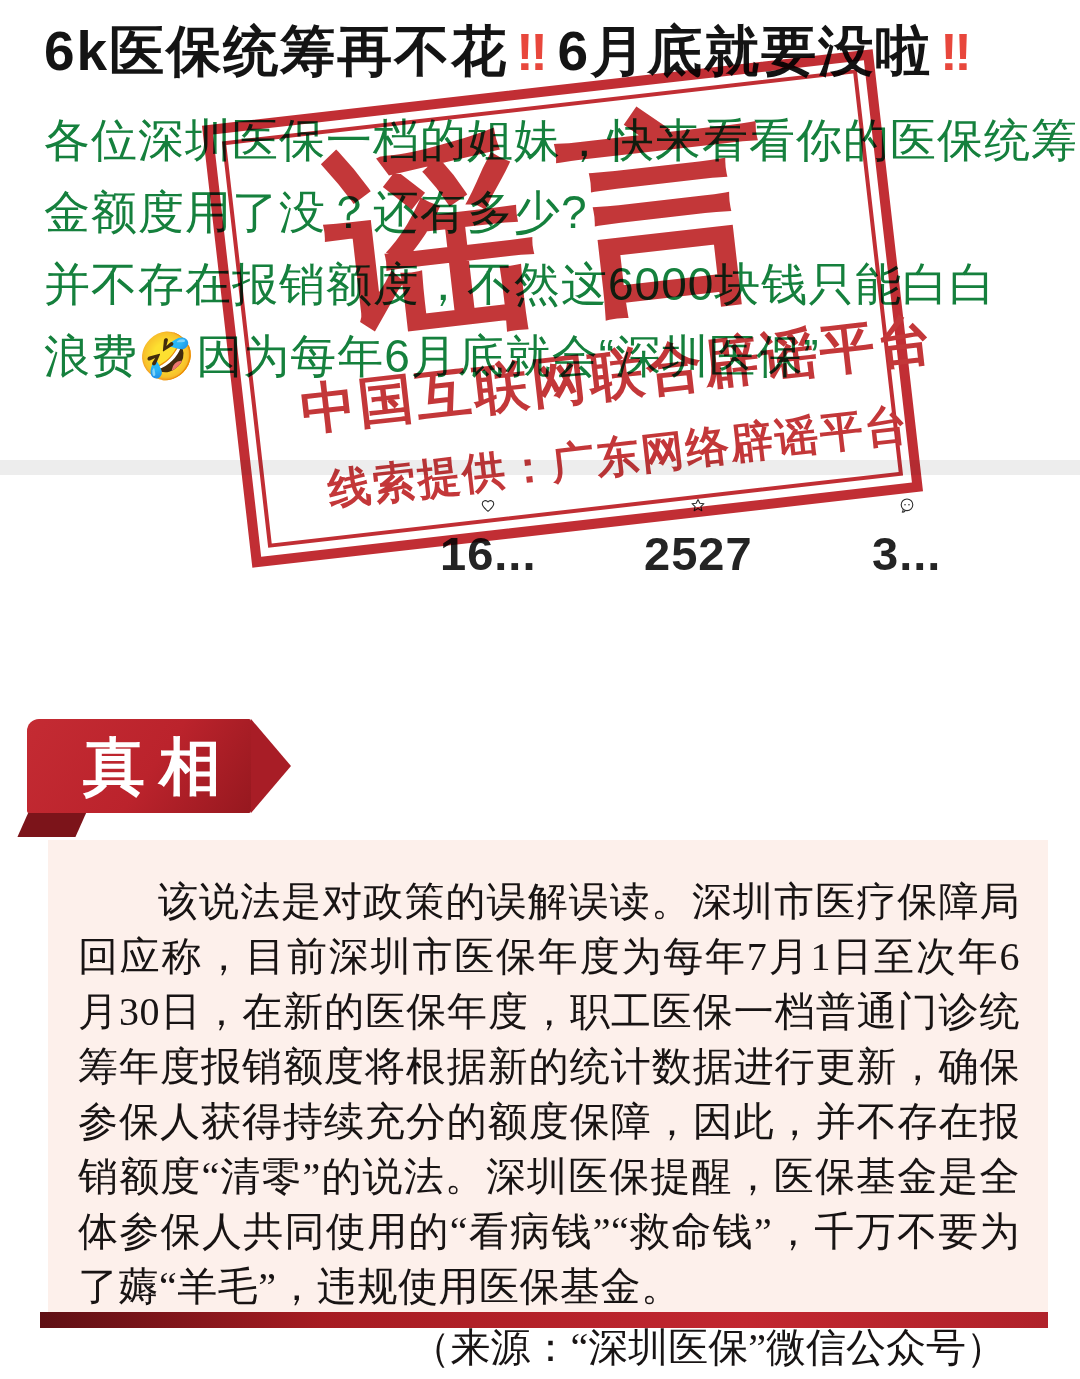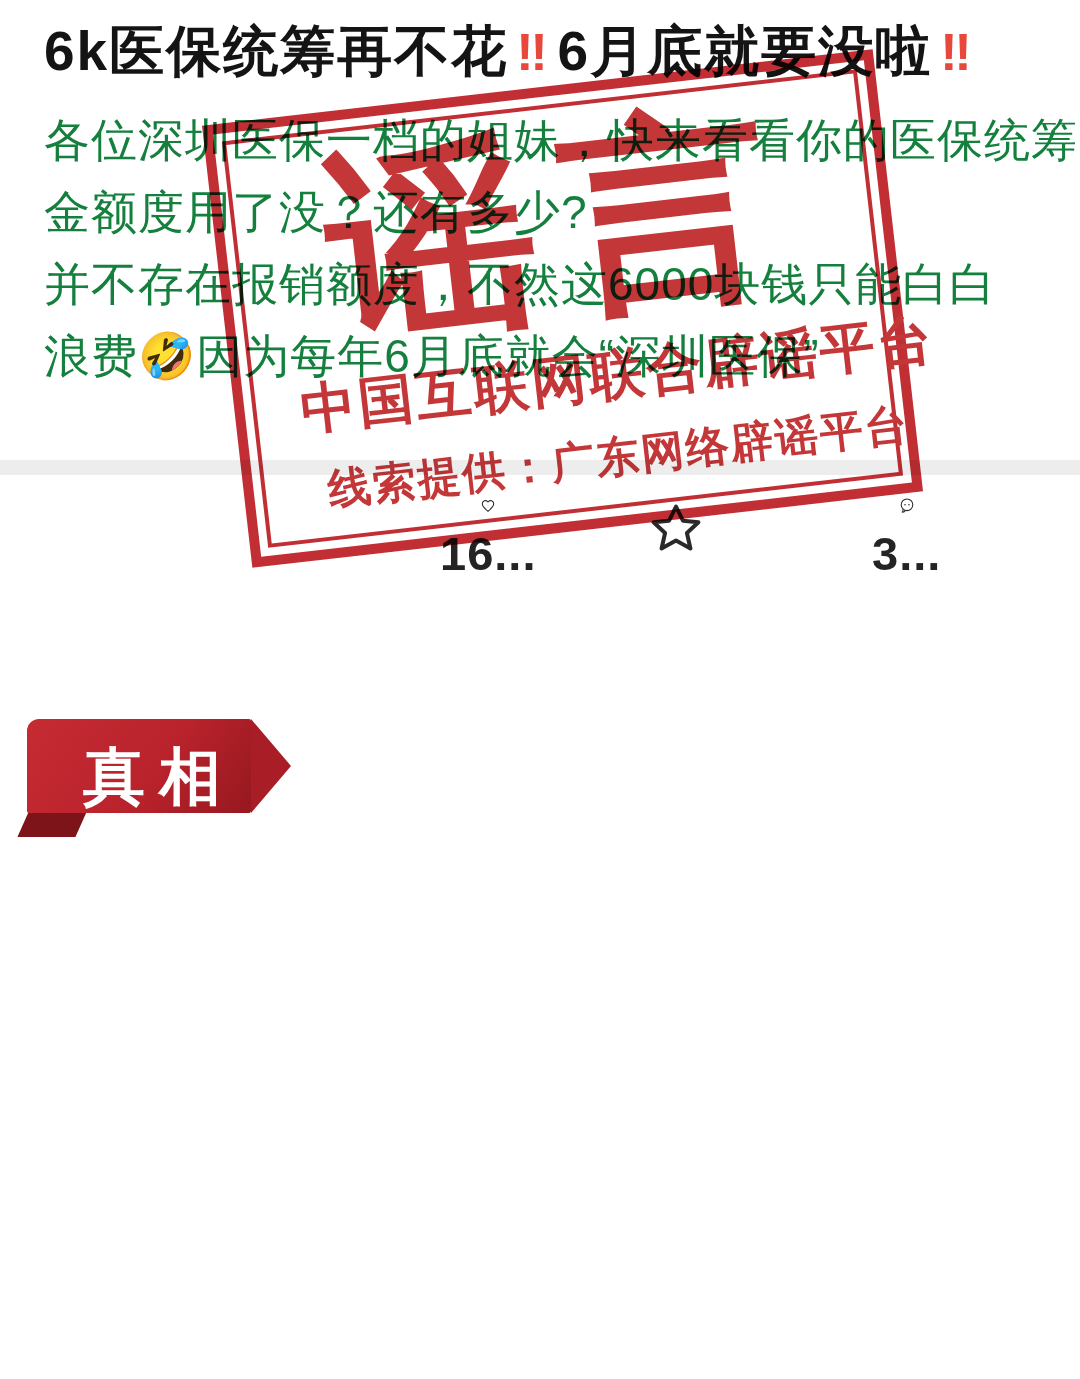--- a/index.html
+++ b/index.html
@@ -41,21 +41,21 @@
   
   .ribbon{position:absolute;left:27px;top:719px;width:300px;height:120px;z-index:3;}
   .ribbon-fold{position:absolute;left:2px;top:92px;width:58px;height:26px;background:#7c141a;
                transform:skewX(-24deg);transform-origin:top left;}
   .ribbon-body{position:absolute;left:0;top:0;width:224px;height:94px;
                background:linear-gradient(125deg,#c42b33 0%,#bb232c 55%,#96181f 100%);
                border-radius:12px 2px 2px 2px;}
   .ribbon-tip{position:absolute;left:224px;top:0;width:0;height:0;
               border-top:47px solid transparent;border-bottom:47px solid transparent;
               border-left:40px solid #a81d26;}
-  .ribbon-label{position:absolute;left:56px;top:10px;height:76px;line-height:96px;
+  .ribbon-label{position:absolute;left:56px;top:0;height:76px;line-height:96px;
                 font-family:"Liberation Serif","DejaVu Serif",serif;font-weight:700;
                 font-size:62px;color:#ffffff;letter-spacing:14px;white-space:nowrap;}
 
   .truth-box{position:absolute;left:48px;top:840px;width:1000px;height:488px;background:#fdf0eb;}
   .truth-text{margin:0;padding:34px 28px 0 30px;font-family:"Liberation Serif","DejaVu Serif",serif;
               font-size:40px;line-height:55px;color:#181414;text-align:justify;text-indent:2em;
               letter-spacing:.5px;}
   .truth-source{margin:6px 0 0 0;padding-right:42px;font-family:"Liberation Serif","DejaVu Serif",serif;
                 font-size:40px;line-height:55px;color:#181414;text-align:right;}
   .truth-bar{position:absolute;left:-8px;bottom:0;width:1008px;height:16px;
@@ -90,33 +90,39 @@
     <svg width="62" height="62" viewBox="0 0 24 24" fill="none" stroke="#2a2a2a" stroke-width="1.5" stroke-linejoin="round">
       <path d="M12 20.2 C7.1 16.2 3.9 13 3.9 9.6 A4.5 4.5 0 0 1 12 7 A4.5 4.5 0 0 1 20.1 9.6 C20.1 13 16.9 16.2 12 20.2 Z"></path>
     </svg>
     <span class="cnt">16...</span>
   </div>
 
   <div class="action act-collect">
     <svg width="64" height="64" viewBox="0 0 24 24" fill="none" stroke="#2a2a2a" stroke-width="1.5" stroke-linejoin="round">
       <polygon points="12,3.6 14.6,8.9 20.4,9.5 16.1,13.5 17.4,19.3 12,16.3 6.6,19.3 7.9,13.5 3.6,9.5 9.4,8.9"></polygon>
     </svg>
+    <span class="cnt">2527</span>
   </div>
 
   <div class="action act-comment">
     <svg width="60" height="60" viewBox="0 0 24 24" fill="none" stroke="#2a2a2a" stroke-width="1.5" stroke-linecap="round" stroke-linejoin="round">
       <circle cx="12" cy="11" r="8.2"></circle>
       <path d="M6.4 18.1 C6.6 19.5 6.1 20.5 5.3 21.3 C7 21.4 8.3 20.7 9.1 19.8"></path>
       <circle cx="9.2" cy="11" r="1.1" fill="#2a2a2a" stroke="none"></circle>
       <circle cx="14.8" cy="11" r="1.1" fill="#2a2a2a" stroke="none"></circle>
     </svg>
     <span class="cnt">3...</span>
   </div>
 
   <div class="ribbon">
     <div class="ribbon-fold"></div>
     <div class="ribbon-body"></div>
     <div class="ribbon-tip"></div>
     <div class="ribbon-label">真相</div>
   </div>
 
+  <div class="truth-box">
+    <p class="truth-text">该说法是对政策的误解误读。深圳市医疗保障局回应称，目前深圳市医保年度为每年7月1日至次年6月30日，在新的医保年度，职工医保一档普通门诊统筹年度报销额度将根据新的统计数据进行更新，确保参保人获得持续充分的额度保障，因此，并不存在报销额度“清零”的说法。深圳医保提醒，医保基金是全体参保人共同使用的“看病钱”“救命钱”，千万不要为了薅“羊毛”，违规使用医保基金。</p>
+    <p class="truth-source">（来源：“深圳医保”微信公众号）</p>
+    <div class="truth-bar"></div>
+  </div>
 
 </div>
 
 </body></html>

